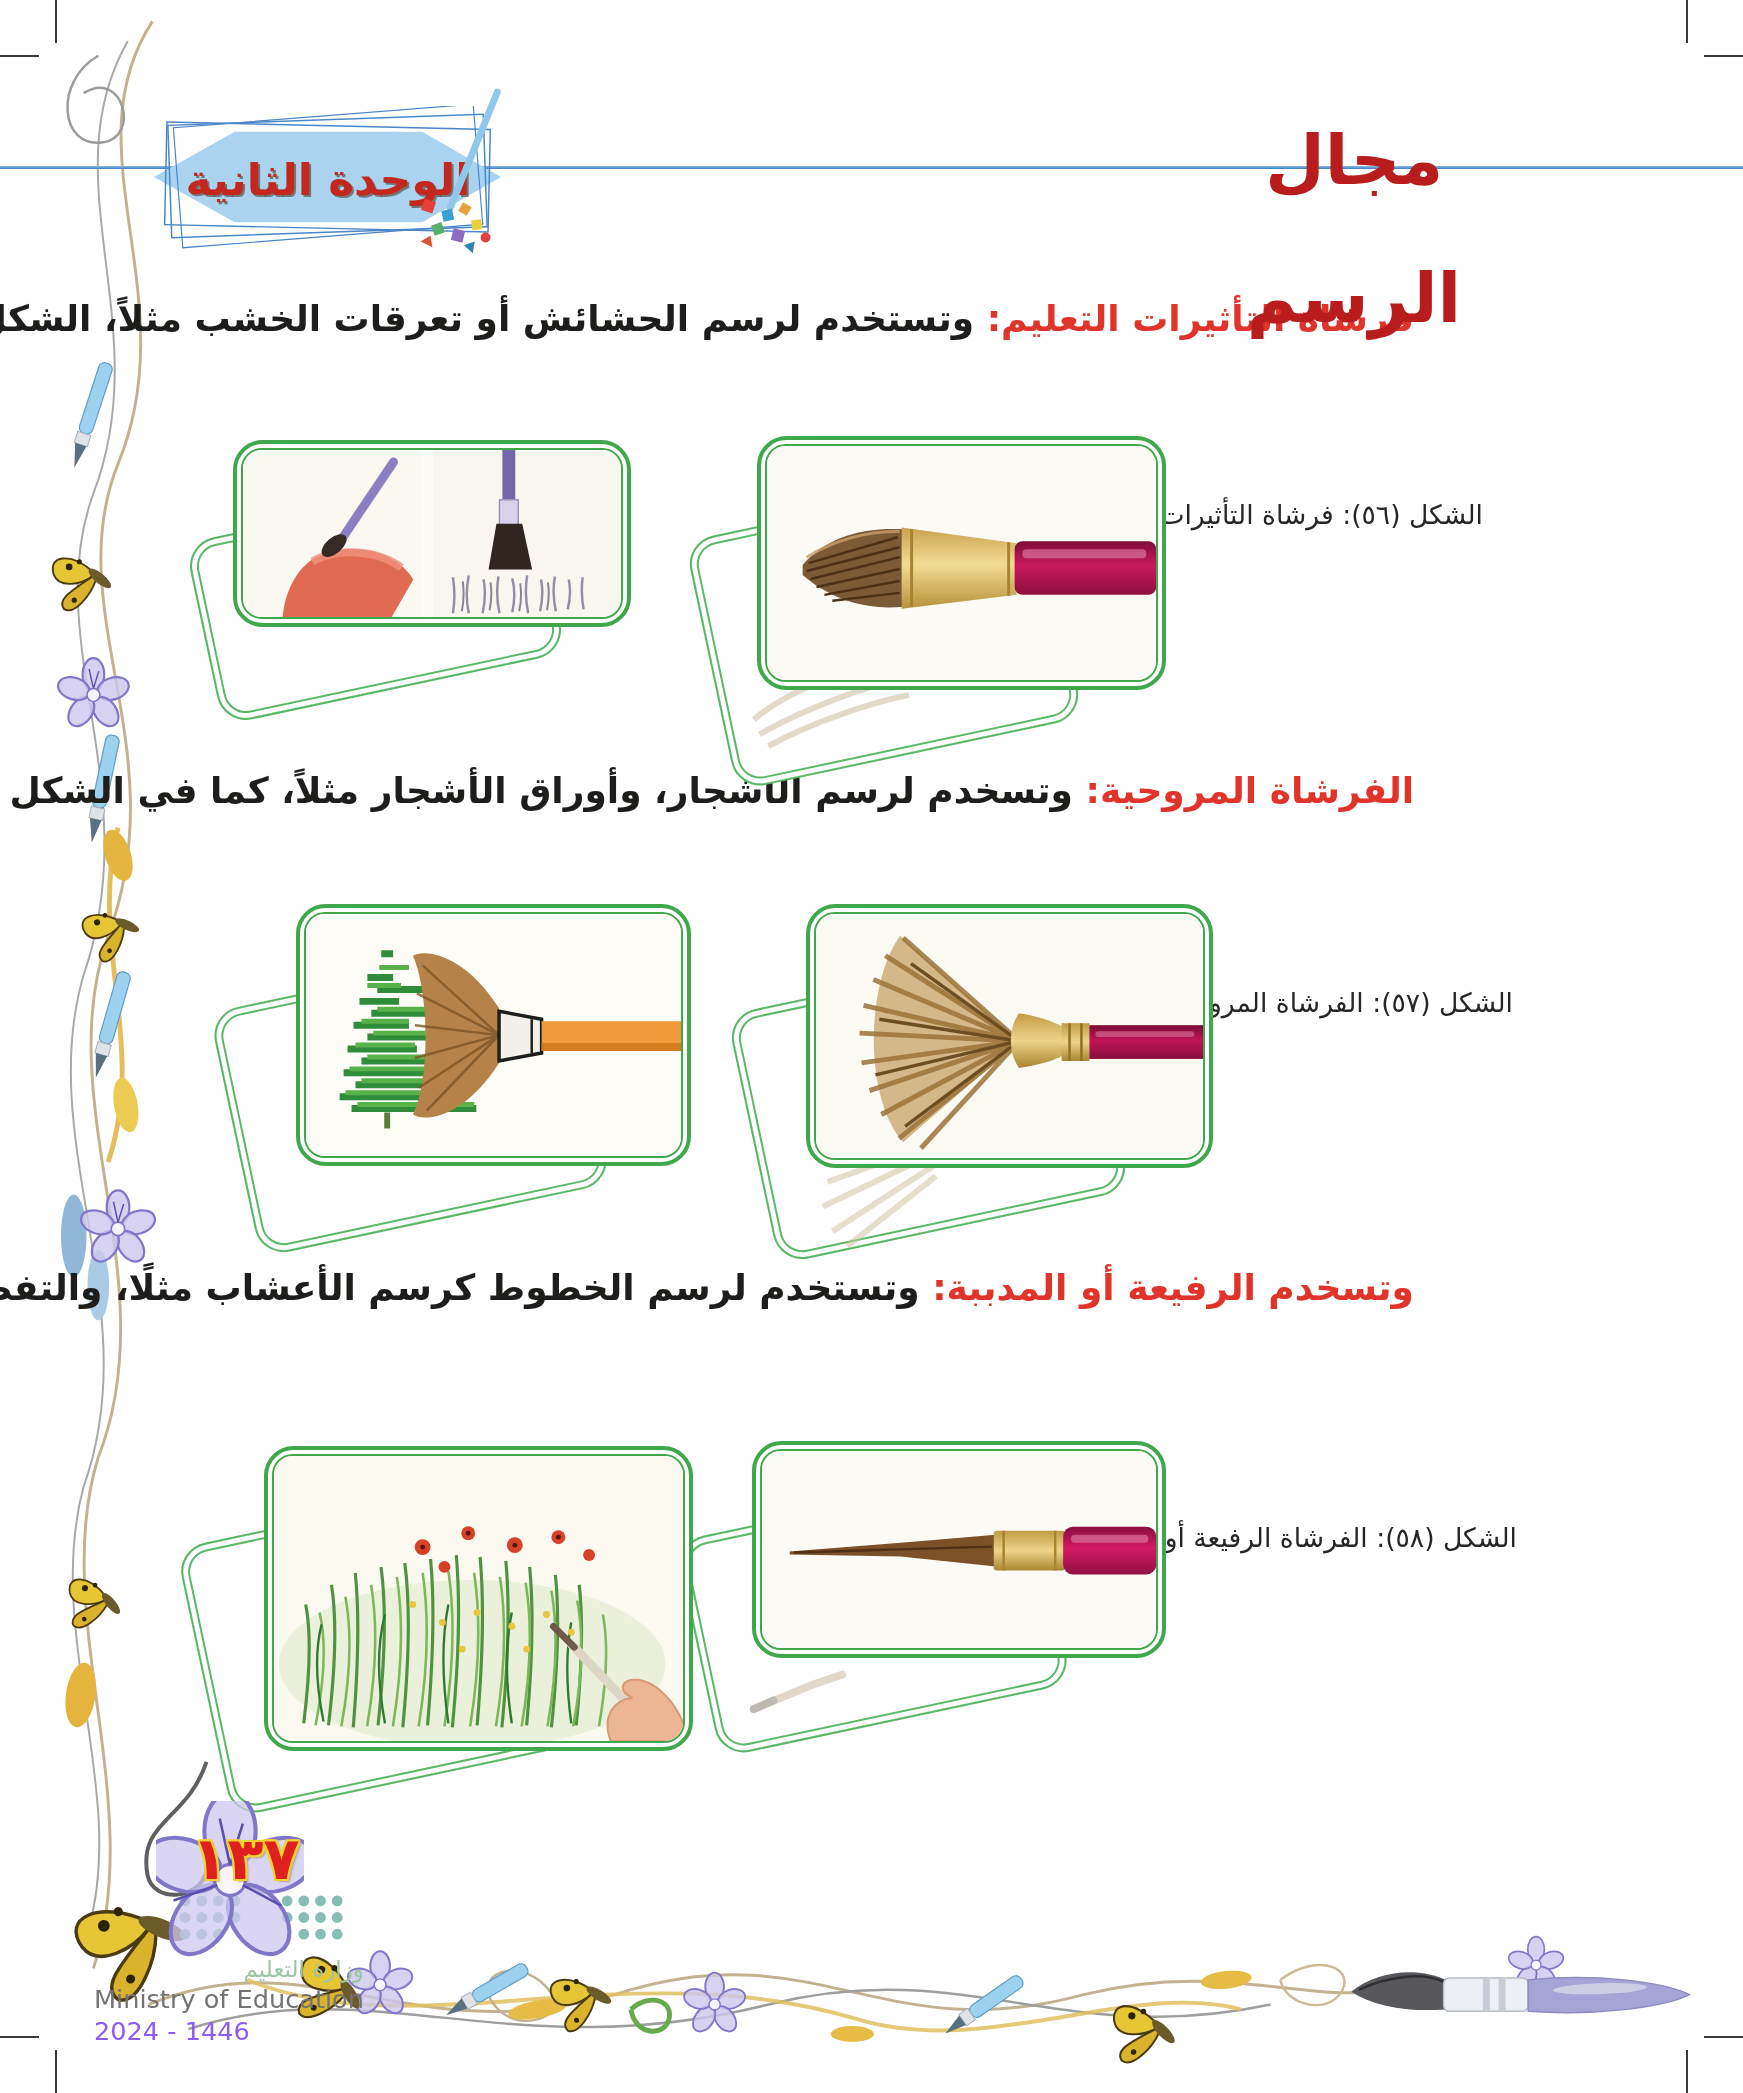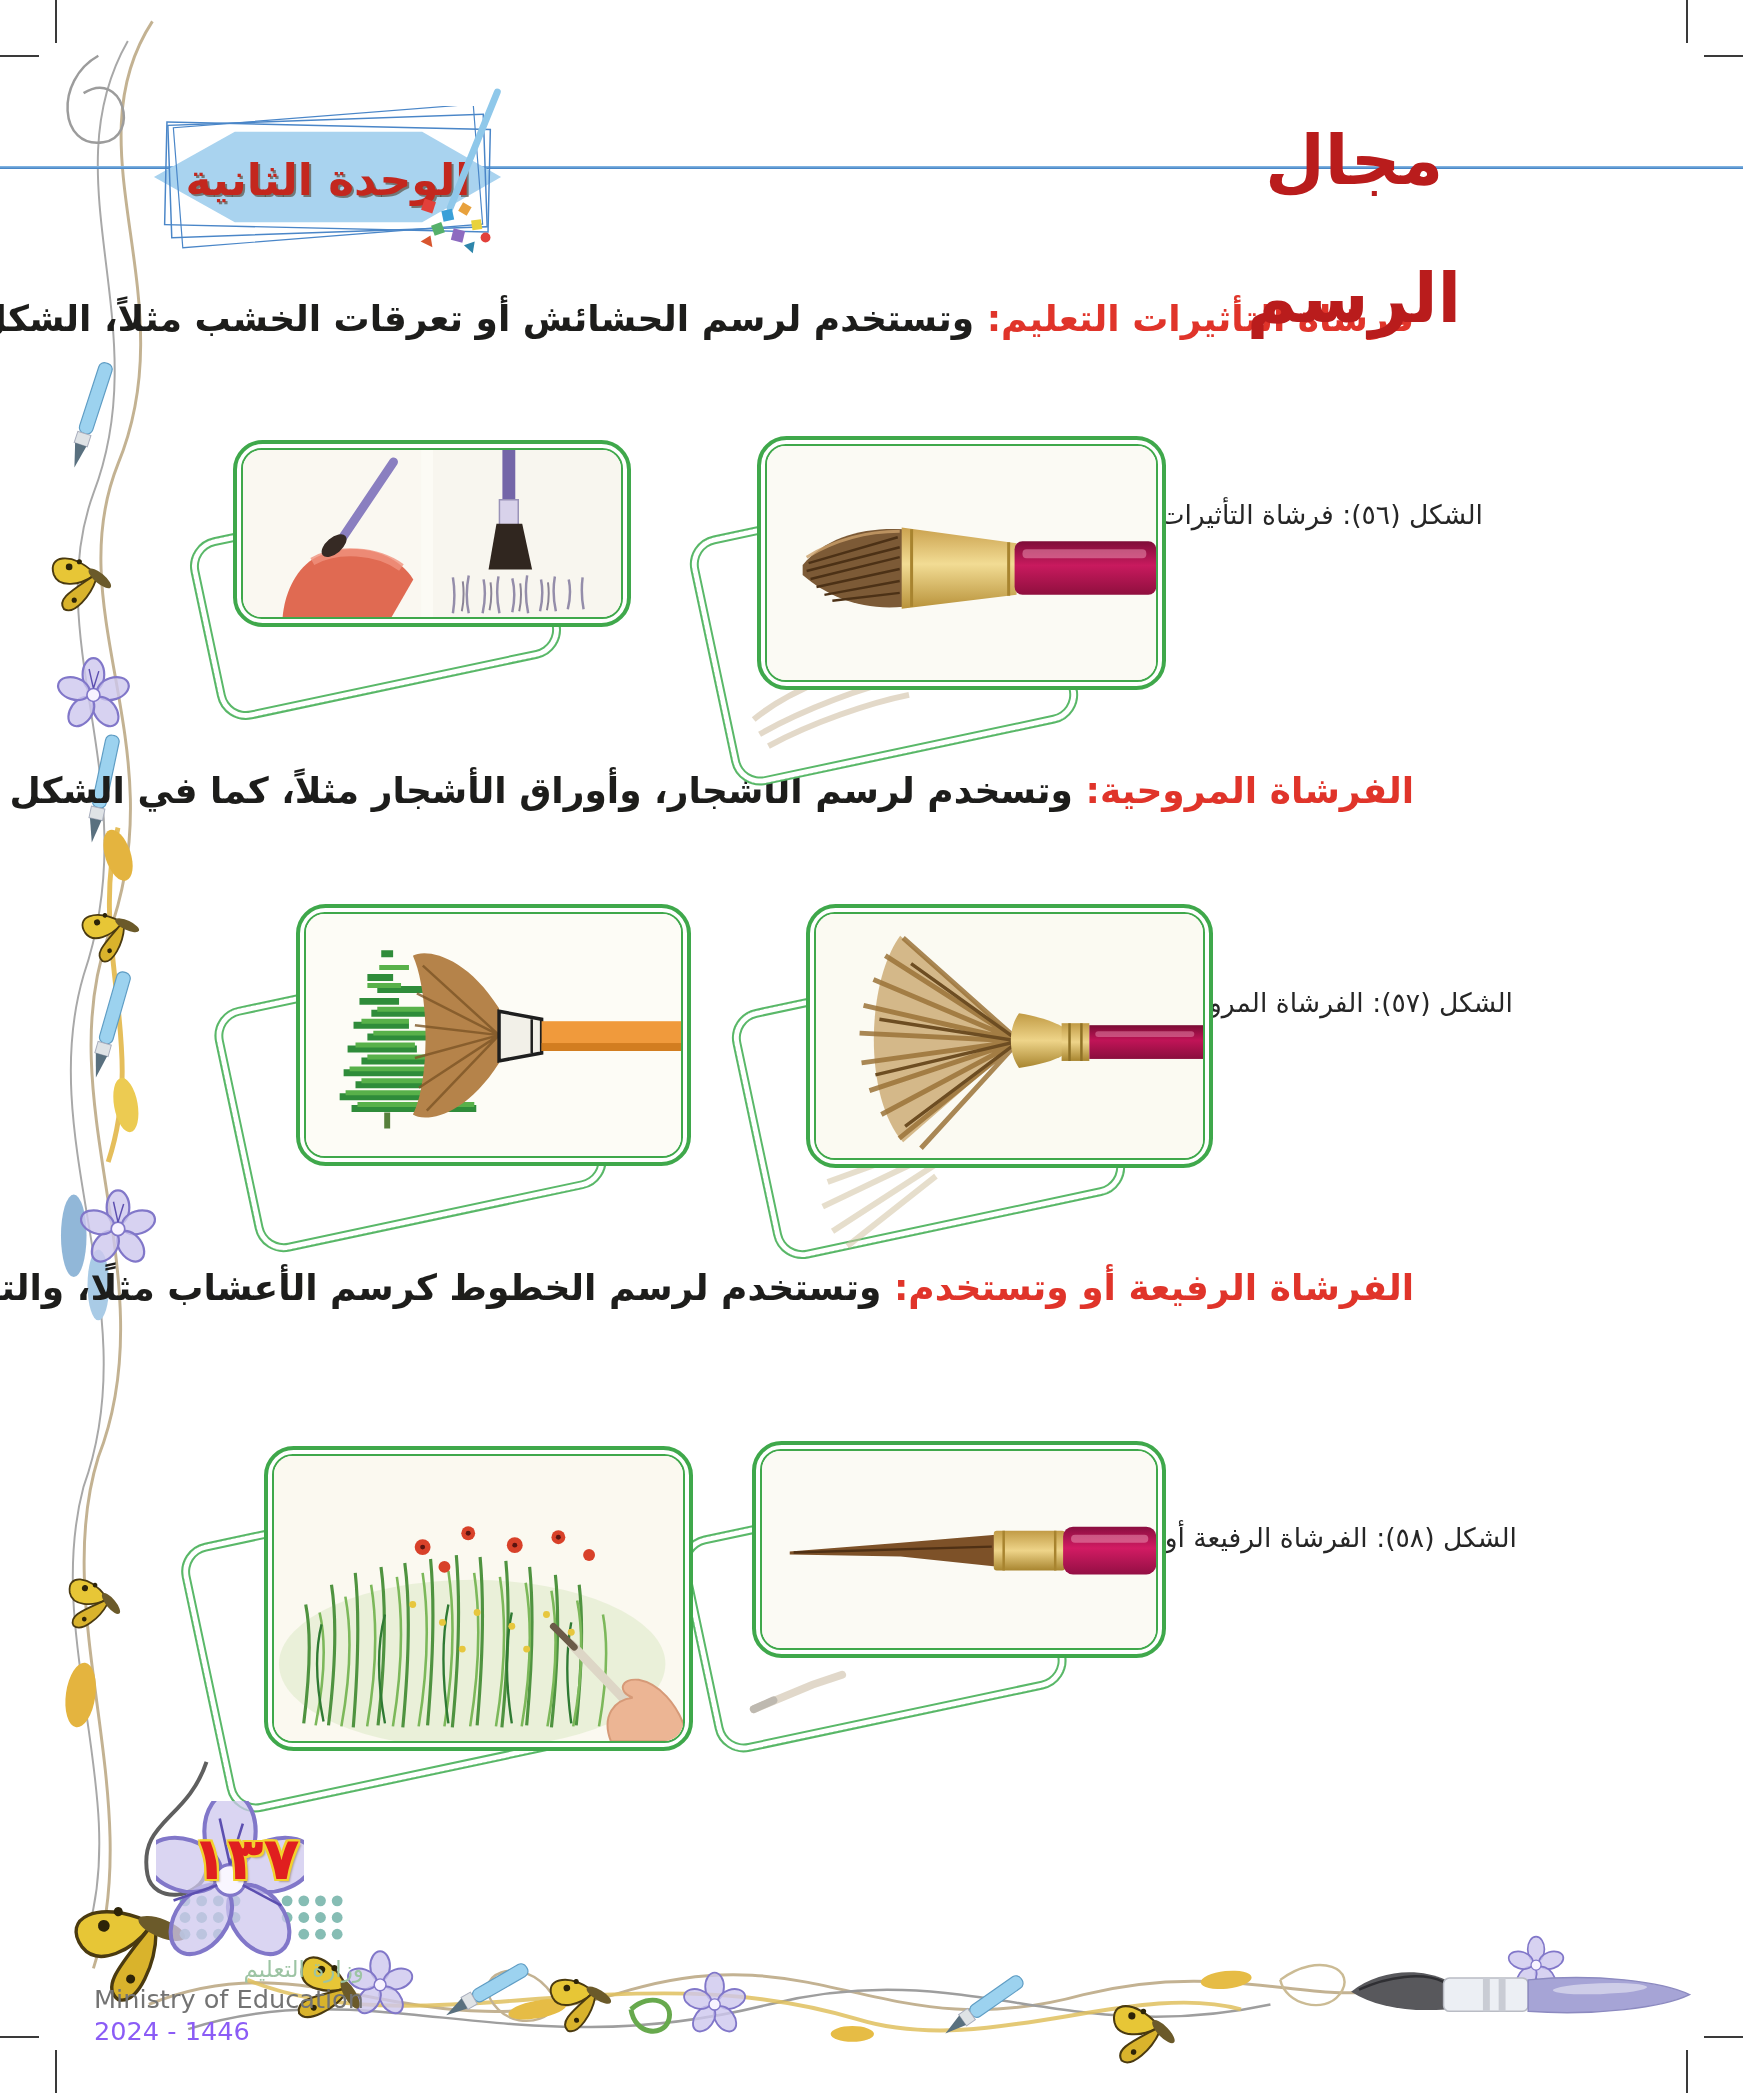--- a/index.html
+++ b/index.html
@@ -240,21 +240,21 @@
         <line x1="268" y1="110" x2="268" y2="148" stroke="#8f7126" stroke-width="2.5"></line>
         <rect x="276" y="112" width="115" height="34" fill="url(#c57)"></rect>
         <rect x="282" y="118" width="100" height="6" rx="3" fill="#e789ab" opacity=".5"></rect>
       </svg>
     </div>
   </div>
 
   <div class="abs rtl caption" style="right:231px;top:987px;">الشكل (٥٧): الفرشاة المروحية.</div>
 
   <div class="abs rtl para" style="right:330px;top:1261px;">
-    <span class="lead">الفرشاة الرفيعة أو وتستخدم:</span>
+    <span class="lead">وتسخدم الرفيعة أو المدببة:</span>
     <span>وتستخدم لرسم الخطوط كرسم الأعشاب مثلًا، والتفصيلات</span>
   </div>
 
   <div class="abs ghost" style="left:200px;top:1505px;width:389px;height:271px;transform:rotate(-12deg);"></div>
   <div class="abs photo-frame" style="left:264px;top:1446px;width:429px;height:305px;">
     <div class="photo-inner">
       <svg viewBox="0 0 413 288" preserveAspectRatio="none">
         <rect width="413" height="288" fill="#fbf9f0"></rect>
         <ellipse cx="200" cy="210" rx="195" ry="85" fill="#e3eccf" opacity=".7"></ellipse>
         <path d="M30,270 Q40,190 32,150 M55,272 Q66,180 58,130 M80,274 Q88,175 82,118 M105,272 Q116,170 108,112

